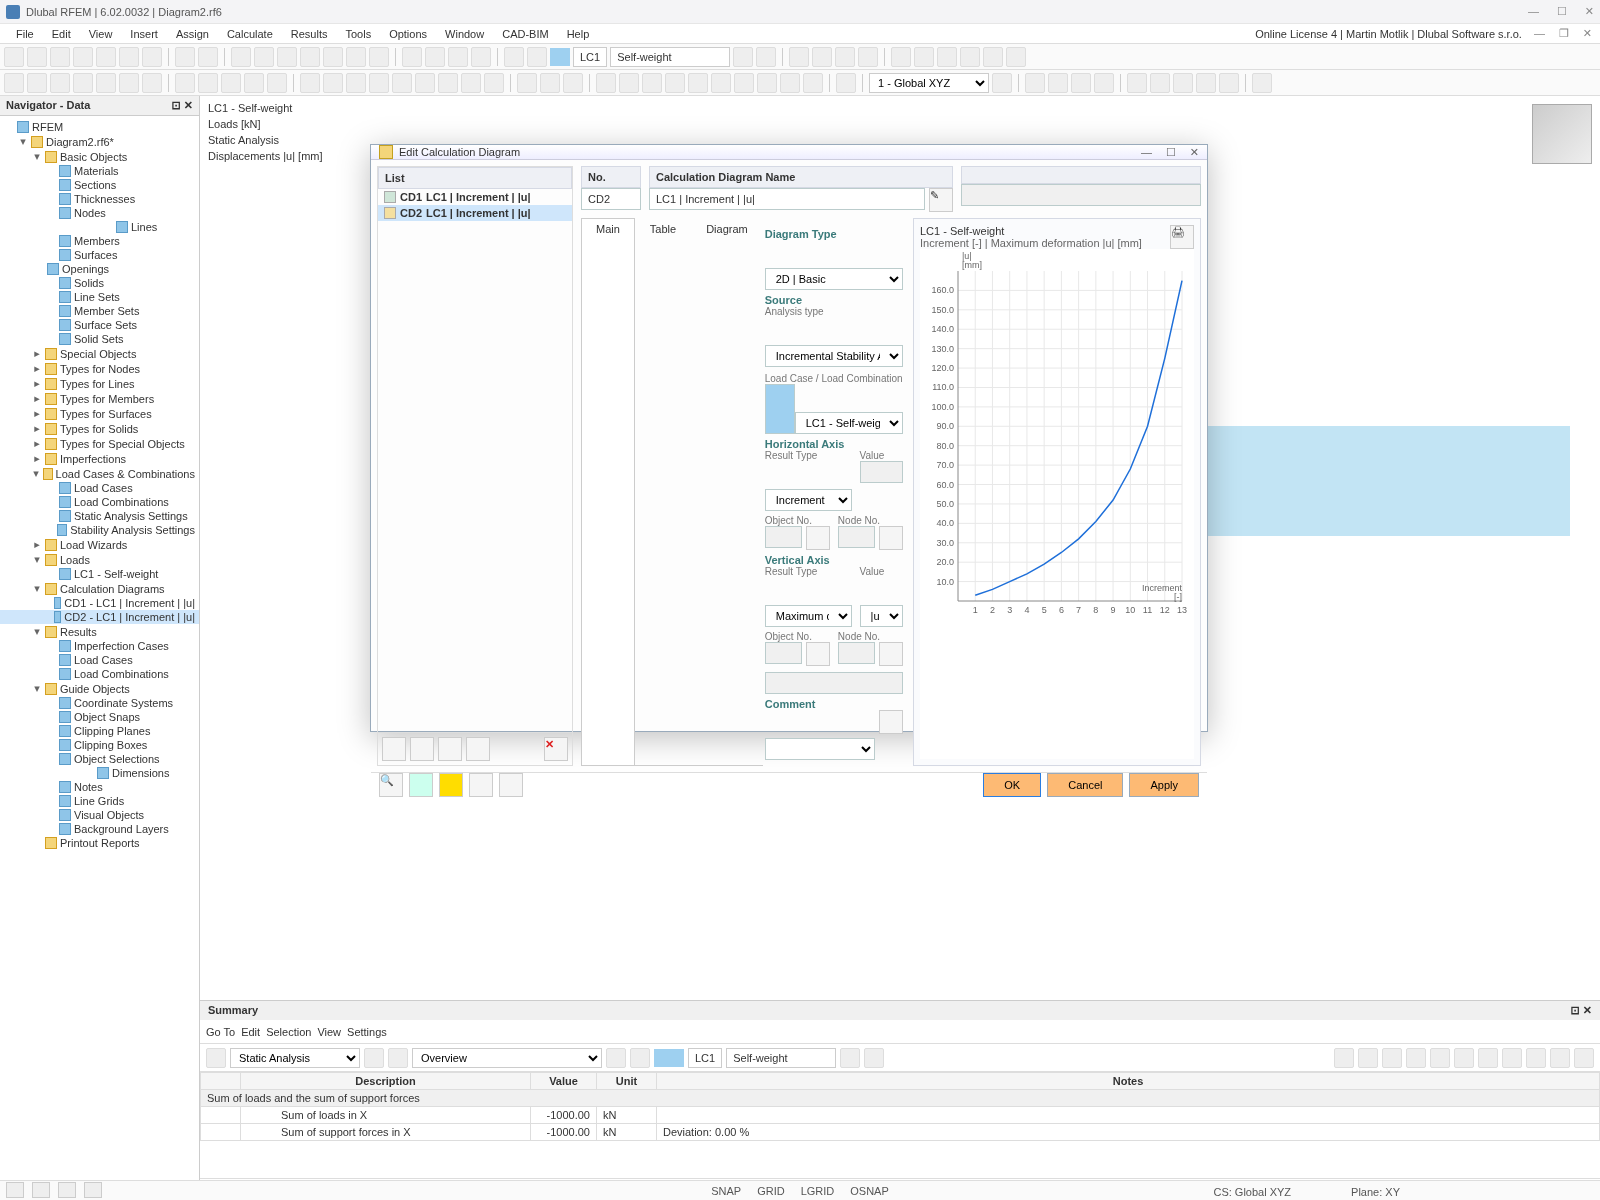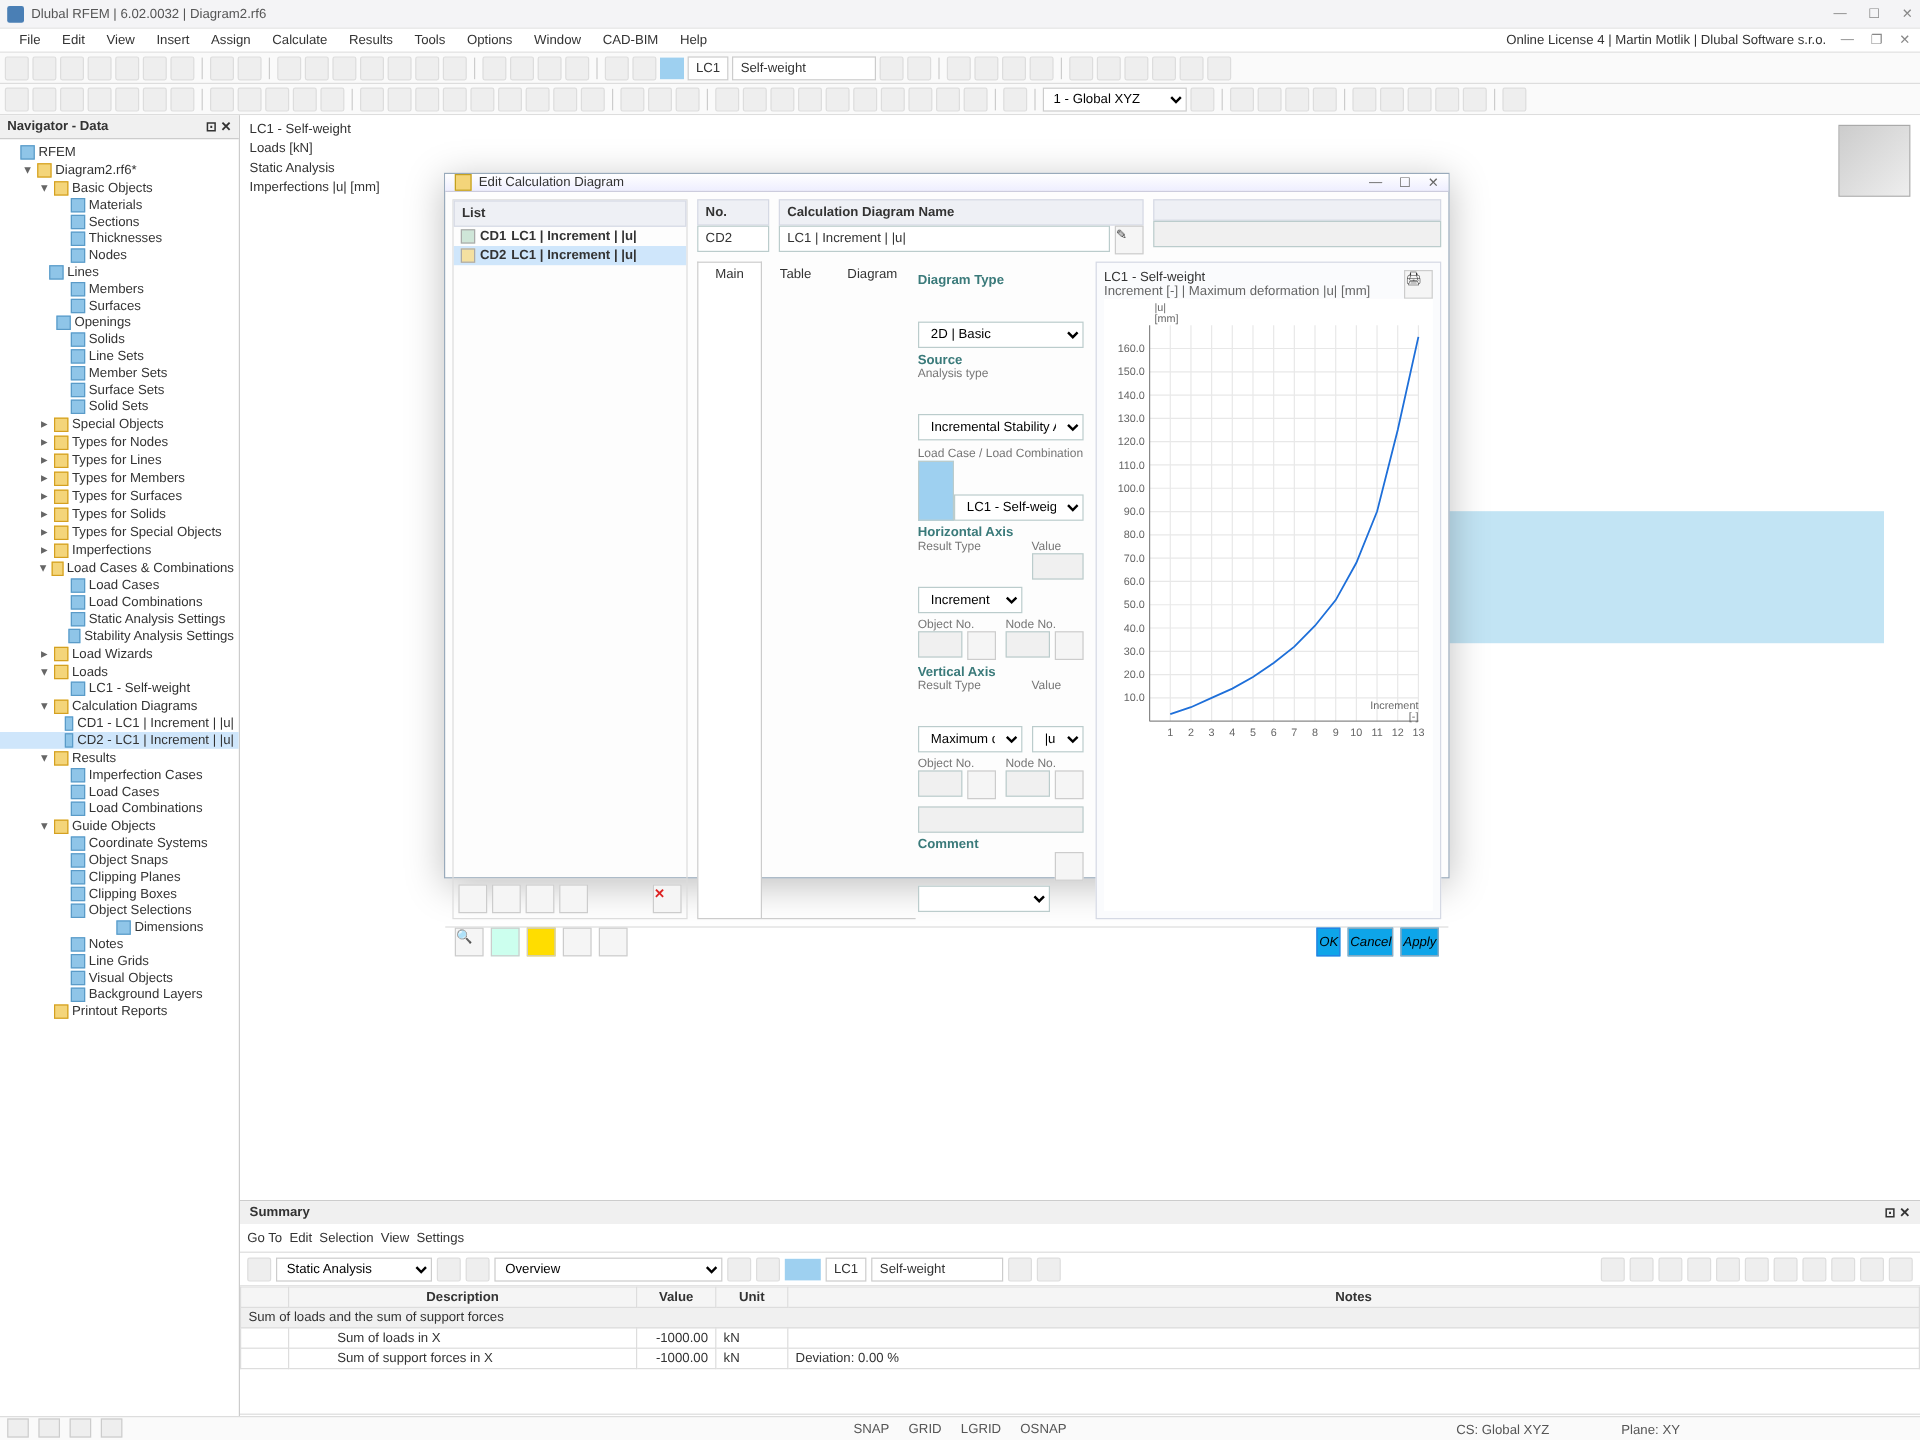--- a/index.html
+++ b/index.html
@@ -68,21 +68,21 @@
 .tabs { display: flex; border-bottom: 1px solid #ccc; }
 .tab { padding: 4px 14px; cursor: pointer; border: 1px solid transparent; border-bottom: none; }
 .tab.act { background: #fff; border-color: #ccc; }
 .subhdr { color: #3a7a7a; font-weight: 600; margin-top: 4px; }
 .two-col { display: flex; gap: 8px; }
 .small-lbl { color: #777; font-size: 10px; }
 .dlg-right { width: 288px; border: 1px solid #d5d9e4; padding: 6px; display: flex; flex-direction: column; background: #fafbfd; }
 .chart { flex: 1; position: relative; background: #fff; border: 0; }
 .dlg-footer { height: 34px; display: flex; align-items: center; padding: 0 8px; gap: 6px; border-top: 1px solid #ddd; }
 .dlg-footer .sp { flex: 1; }
-.btn { height: 24px; padding: 0 1px; border: 1px solid #9ab; background: #0ea5e9; cursor: pointer; font-style: italic; }
+.btn { height: 24px; padding: 0 20px; border: 1px solid #9ab; background: #fdba74; cursor: pointer; }
 .btn.primary { border-color: #2a7de1; color: #000; }
 .ic-btn { width: 24px; height: 24px; border: 1px solid #ccc; background: #f5f5f5; display: inline-block; cursor: pointer; }
 .list-tools { display: flex; gap: 4px; padding: 4px; border-top: 1px solid #ddd; }
 .list-tools .sp { flex: 1; }
 .del { color: #d22; font-weight: bold; }
 svg text { font-size: 9px; fill: #666; }
 </style>
 </head>
 <body>
 
@@ -261,21 +261,21 @@
         <div class="tree-item" style="padding-left: 46px;">
           <span class="tw"></span>
           <span class="ti-icon leaf"></span>
           <span>Thicknesses</span>
         </div>
         <div class="tree-item" style="padding-left: 46px;">
           <span class="tw"></span>
           <span class="ti-icon leaf"></span>
           <span>Nodes</span>
         </div>
-        <div class="tree-item" style="padding-left: 28px;">
+        <div class="tree-item" style="padding-left: 58px; margin-left: 45px;">
           <span class="tw"></span>
           <span class="ti-icon leaf"></span>
           <span>Lines</span>
         </div>
         <div class="tree-item" style="padding-left: 46px;">
           <span class="tw"></span>
           <span class="ti-icon leaf"></span>
           <span>Members</span>
         </div>
         <div class="tree-item" style="padding-left: 46px;">
@@ -489,21 +489,21 @@
           <span>Printout Reports</span>
         </div>
       </div>
   </div>
 
   <div class="canvas-area">
     <div class="canvas-info">
       <div>LC1 - Self-weight</div>
       <div>Loads [kN]</div>
       <div>Static Analysis</div>
-      <div>Imperfections |u| [mm]</div>
+      <div>Displacements |u| [mm]</div>
     </div>
     <div class="cube"></div>
 
     <svg style="position:absolute;left:270px;top:270px" width="1100" height="250">
       <rect x="0" y="60" width="1100" height="110" fill="#a8d8f0" opacity="0.7"></rect>
       <rect x="10" y="30" width="30" height="170" fill="#5fb85f" opacity="0.8"></rect>
       <line x1="25" y1="115" x2="75" y2="115" stroke="#d00" stroke-width="2"></line>
       <text x="78" y="119" fill="#d00" font-size="11">x</text>
     </svg>
     <svg class="axis-gizmo">

